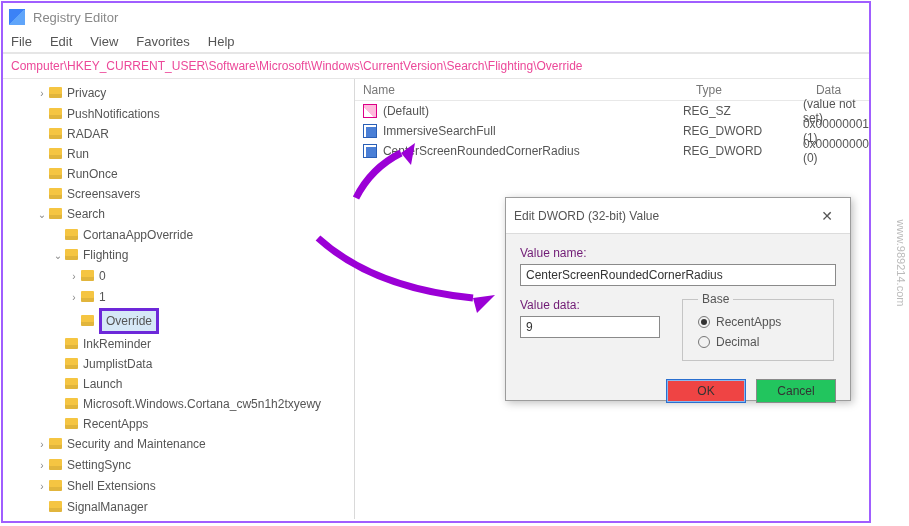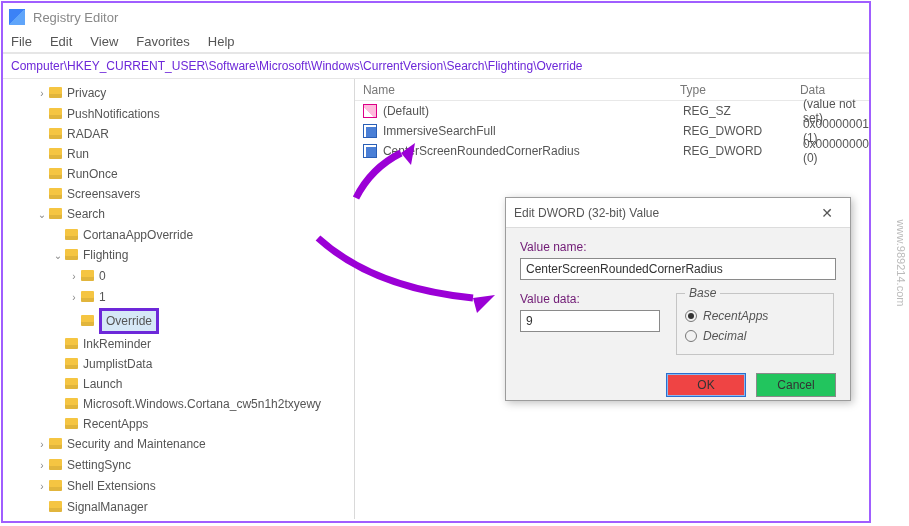--- a/index.html
+++ b/index.html
@@ -47,21 +47,21 @@
   }
   .menubar span { cursor: default; }
   .addressbar {
     height: 26px;
     border-top: 1px solid #e6e6e6;
     border-bottom: 1px solid #e6e6e6;
     display: flex;
     align-items: center;
     padding: 0 8px;
     font-size: 12px;
-    color: #6d28d9;
+    color: #ec4899;
   }
   .content {
     display: flex;
     height: calc(100% - 78px);
   }
   .tree {
     width: 378px;
     border-right: 1px solid #d9d9d9;
     padding: 4px 8px 4px 18px;
     overflow: hidden;
@@ -98,21 +98,21 @@
   }
   .values-head {
     display: flex;
     height: 22px;
     align-items: center;
     color: #777;
     font-size: 12px;
     border-bottom: 1px solid #e8e8e8;
   }
   .col-name { width: 325px; padding-left: 8px; }
-  .col-type { width: 120px; }
+  .col-type { width: 120px; margin-left: 16px; }
   .col-data { flex: 1; }
   .vrow {
     display: flex;
     height: 20px;
     align-items: center;
     color: #555;
   }
   .vicon {
     width: 14px; height: 14px;
     margin: 0 6px 0 8px;
@@ -139,21 +139,21 @@
     left: 502px; top: 194px;
     width: 346px;
     height: 204px;
     background: #f2f2f2;
     border: 1px solid #9c9c9c;
     box-shadow: 2px 2px 8px rgba(0,0,0,0.25);
     font-size: 12px;
     color: #555;
   }
   .dlg-title {
-    height: 30px;
+    height: 36px;
     display: flex;
     align-items: center;
     padding: 0 8px;
     background: #fff;
     border-bottom: 1px solid #dcdcdc;
   }
   .dlg-close {
     margin-left: auto;
     width: 30px;
     text-align: center;
@@ -168,30 +168,29 @@
     width: 100%;
     border: 1px solid #8a8a8a;
     padding: 3px 5px;
     font-family: inherit;
     font-size: 12px;
     background: #fff;
     color: #333;
   }
   .dlg-row2 {
     display: flex;
-    gap: 14px;
+    gap: 20px;
     margin-top: 10px;
   }
   .vdata-col { flex: 0 0 140px; }
   .base-col { flex: 1; }
   .base-box {
     border: 1px solid #c5c5c5;
-    padding: 6px 8px 8px 8px;
+    padding: 6px 8px 8px 15px;
     margin-top: -4px;
-    font-style: italic;
   }
   .base-box legend { font-size: 12px; color: #555; padding: 0 4px; }
   .radio-row { display: flex; align-items: center; gap: 6px; line-height: 20px; }
   .radio {
     width: 12px; height: 12px; border: 1px solid #777; border-radius: 50%;
     display: inline-flex; align-items: center; justify-content: center;
   }
   .radio.checked::after { content:""; width:6px; height:6px; background:#333; border-radius:50%; }
   .dlg-buttons {
     display: flex;

